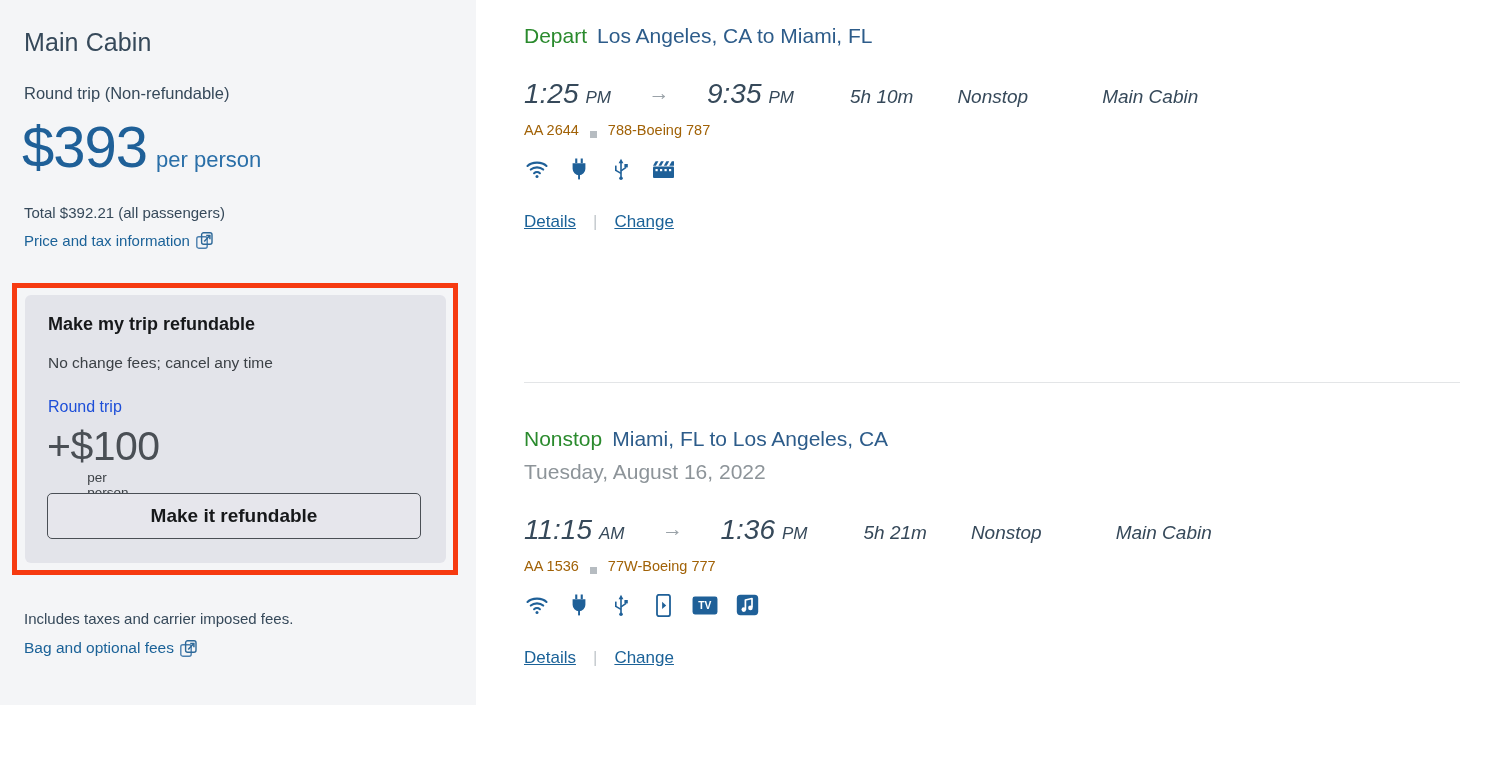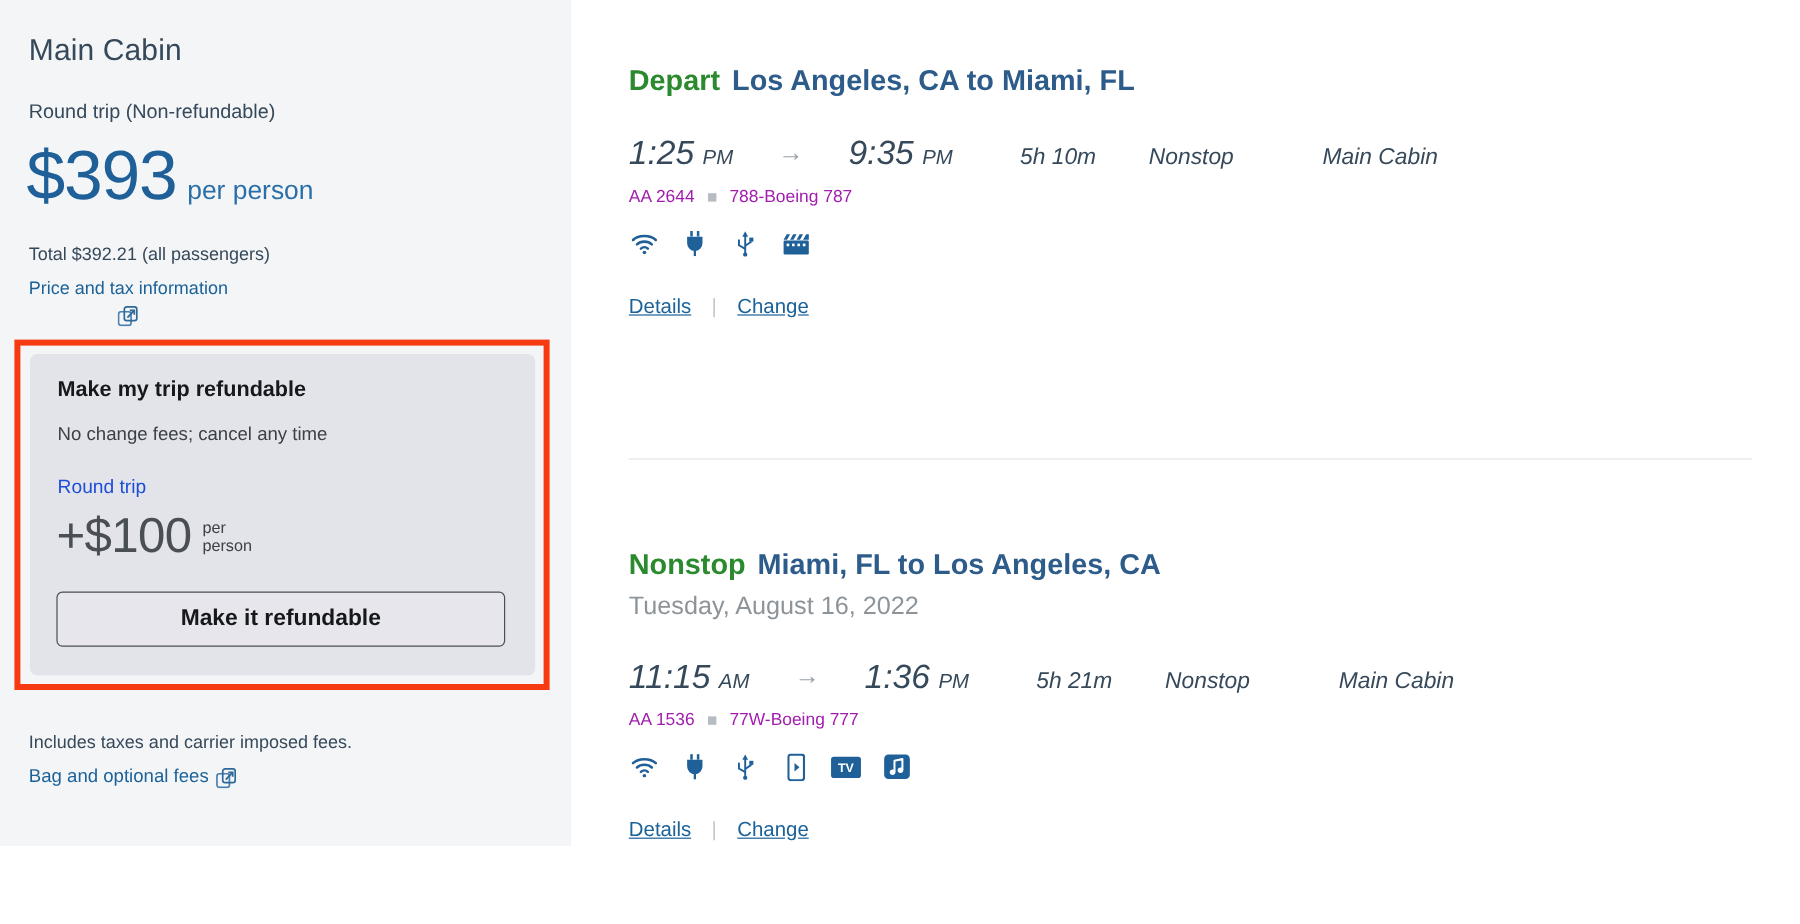--- a/index.html
+++ b/index.html
@@ -44,21 +44,20 @@
     font-size: 22px; color: #2a6fa8; margin-left: 9px; font-weight: 400;
   }
   .total-line {
     position: absolute; left: 24px; top: 204px;
     font-size: 15px; color: #36495a;
   }
   .price-tax-link {
     position: absolute; left: 24px; top: 232px;
     font-size: 15px; color: #1b6298; display: flex; align-items: center; gap: 6px;
     cursor: pointer;
-    flex-direction: column;
   }
 
   
   .ext-ico { display: inline-block; width: 17px; height: 17px; position: relative; }
   .ext-ico svg { display: block; }
 
   
   #redbox {
     position: absolute;
     left: 12px; top: 283px;
@@ -80,21 +79,21 @@
   .rf-sub {
     position: absolute; left: 48px; top: 354px;
     font-size: 15.5px; color: #3c4146;
   }
   .rf-round {
     position: absolute; left: 48px; top: 398px;
     font-size: 16px; color: #1d4ed8;
   }
   .rf-price-row {
     position: absolute; left: 47px; top: 424px;
-    display: flex; align-items: center;
+    display: flex; align-items: center; flex-direction: column;
   }
   .rf-price {
     font-size: 41px; line-height: 44px; color: #4a4f55; font-weight: 400;
     letter-spacing: -.5px;
   }
   .rf-perperson {
     font-size: 13.5px; color: #3c4146; margin-left: 9px; line-height: 15px;
     padding-top: 2px;
   }
   #make-refundable-btn {
@@ -115,40 +114,40 @@
   .bag-link {
     position: absolute; left: 24px; top: 639px;
     font-size: 15.5px; color: #1b6298; display: flex; align-items: center; gap: 6px;
     cursor: pointer;
   }
 
   
   #main { position: absolute; left: 476px; top: 0; width: 1024px; height: 770px; }
 
   .leg { position: absolute; left: 48px; width: 940px; }
-  .leg-head { display: flex; align-items: baseline; font-size: 24px; font-weight: 700; margin-top: 30px; }
+  .leg-head { display: flex; align-items: baseline; font-size: 21px; font-weight: 400; }
   .leg-dir { color: #2a8a2d; }
   .leg-route { color: #2d5c8a; margin-left: 10px; }
   .leg-date { font-size: 21px; color: #8d9499; margin-top: 9px; }
 
   .flight-row {
     display: flex; align-items: baseline; margin-top: 30px; font-style: italic;
   }
   .tm { font-size: 28px; color: #36495a; font-weight: 400; }
   .mer { font-size: 17px; color: #36495a; margin-left: 7px; }
   .arrow-cell {
     width: 96px; text-align: center; color: #9aa2a8; font-size: 21px;
     position: relative; top: -3px;
   }
   .gap-dur { margin-left: 56px; }
   .dur { font-size: 19px; color: #36495a; }
   .stops { font-size: 19px; color: #36495a; margin-left: 44px; }
   .cabinlbl { font-size: 19px; color: #36495a; margin-left: 74px; }
 
-  .flt-meta { display: flex; align-items: center; margin-top: 12px; font-size: 14.5px; color: #a21caf; }
+  .flt-meta { display: flex; align-items: flex-end; margin-top: 12px; font-size: 14.5px; color: #a16207; }
   .sep-sq { width: 7px; height: 7px; background: #b6bcc1; margin: 0 11px; display: inline-block; }
 
   .amen-row { display: flex; align-items: flex-end; gap: 16px; margin-top: 18px; }
   .amen { width: 26px; height: 26px; display: flex; align-items: center; justify-content: center; }
 
   .links-row { display: flex; align-items: center; margin-top: 30px; font-size: 17px; }
   .lnk { color: #1b6298; text-decoration: underline; cursor: pointer; }
   .lnk-div { color: #c3c8cc; margin: 0 17px; }
 
   #divider {

